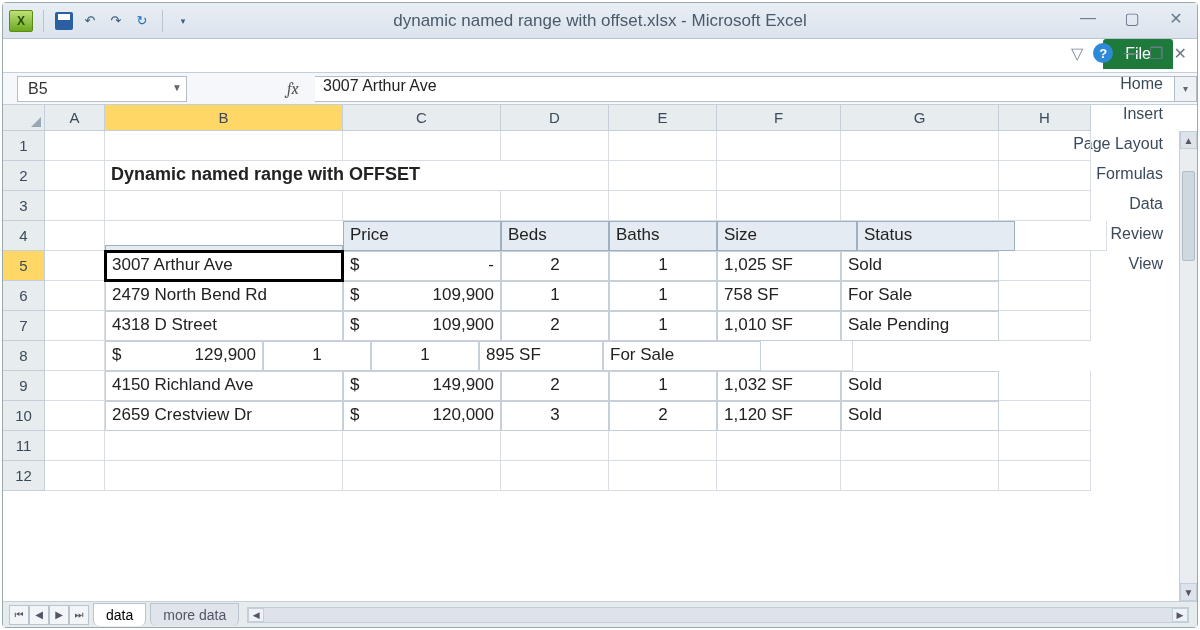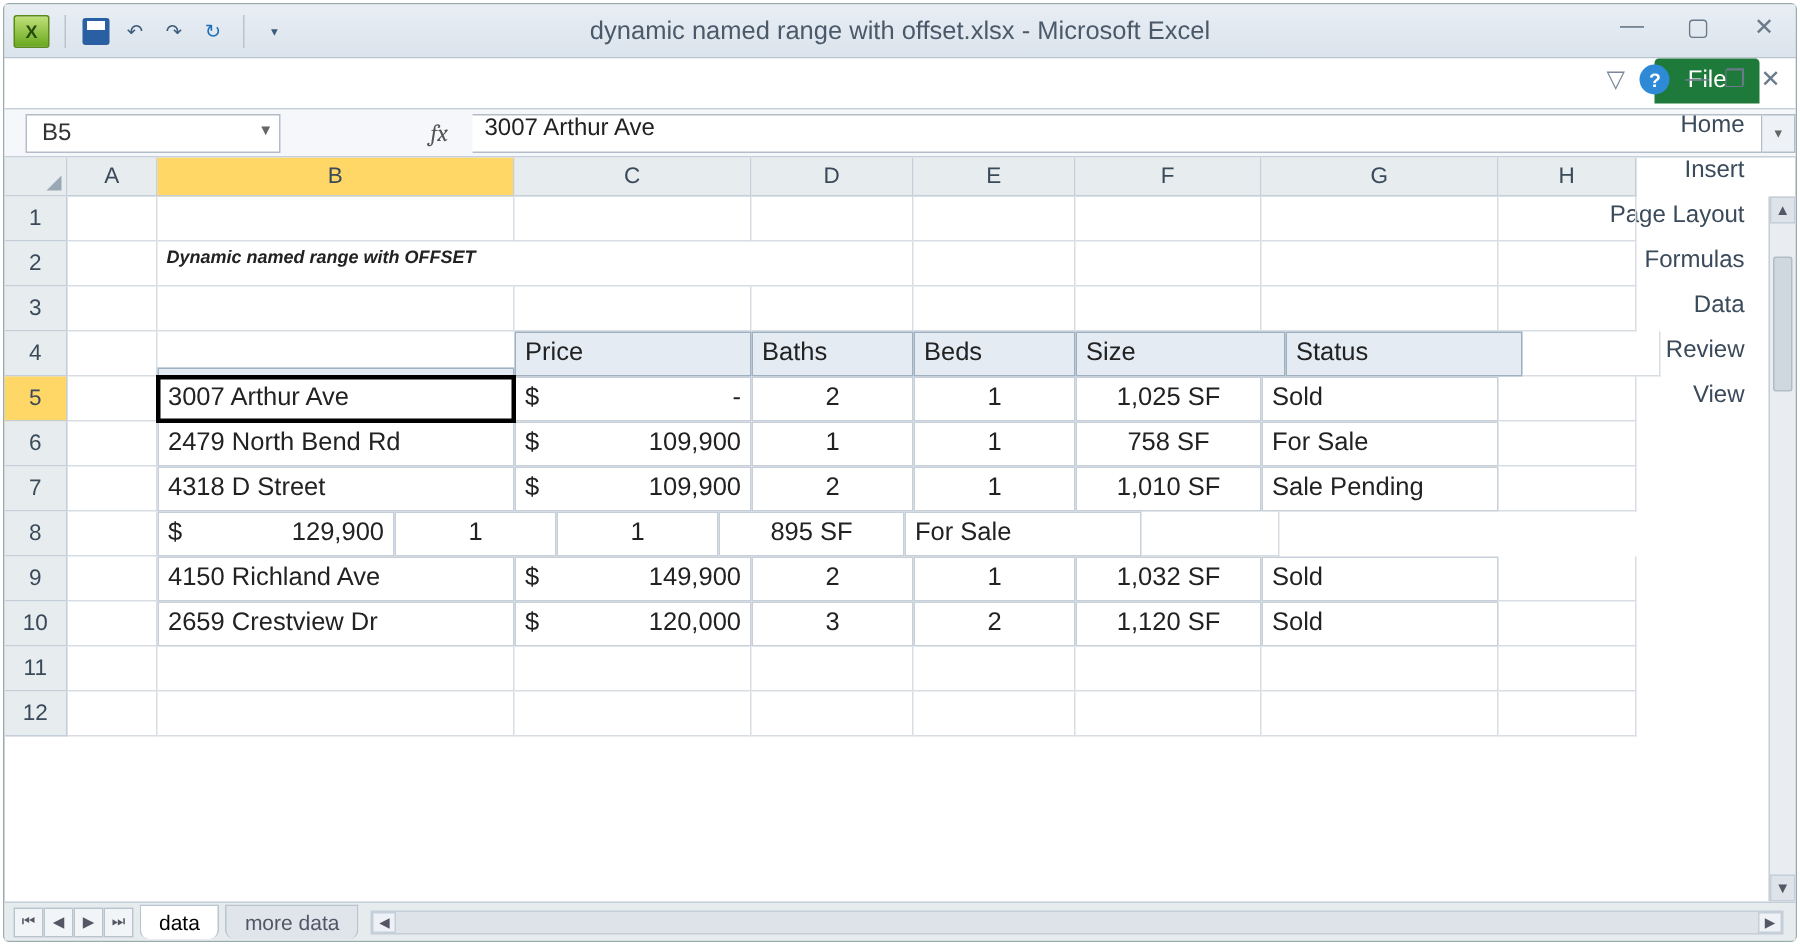--- a/index.html
+++ b/index.html
@@ -43,21 +43,21 @@
 .row-hdrs { position:absolute; left:0; top:26px; width:42px; }
 .row-h { height:30px; background:#e7ecef; border-right:1px solid #c5cfd9; border-bottom:1px solid #c5cfd9; color:#3b4a5a; text-align:center; font-size:15px; line-height:30px;}
 .row-h.sel { background:#ffd767; }
 .cells { position:absolute; left:42px; top:26px; right:18px; bottom:0; }
 .row { display:flex; height:30px; }
 .cell { border-right:1px solid #d7dde3; border-bottom:1px solid #d7dde3; font-size:17px; color:#222; padding:3px 6px; overflow:hidden; white-space:nowrap;}
 .hdr-cell { background:#e4ebf2; font-weight:normal; border:1px solid #9fb0c0; border-right:1px solid #9fb0c0; }
 .data-cell { border:1px solid #c7d0d9; }
 .bold { font-weight:bold; }
 .center { text-align:center; }
-.right { text-align:center; }
+.right { text-align:left; }
 .sel-cell { outline:3px solid #000; outline-offset:-2px; background:#fff; position:relative; z-index:2;}
 
 .vscroll { position:absolute; right:0; top:26px; width:18px; bottom:0; background:#e9edf1; border-left:1px solid #c5cfd9;}
 .vscroll .arrow { height:18px; display:flex;align-items:center;justify-content:center; color:#556; font-size:10px; background:#dde3e9; border:1px solid #c5cfd9; cursor:pointer;}
 .vscroll .thumb { position:absolute; top:40px; left:2px; right:2px; height:90px; background:#cfd7df; border:1px solid #b2bcc6; border-radius:2px; cursor:pointer;}
 
 
 .sheet-row { position:absolute; bottom:0; left:0; right:0; height:26px; background:#e6ebee; border-top:1px solid #c5cfd9; display:flex; align-items:center;}
 .sheet-nav { display:flex; gap:0; margin-left:6px;}
 .sheet-nav span { width:20px; height:20px; border:1px solid #b9c4cf; background:#f2f5f8; display:flex;align-items:center;justify-content:center; font-size:10px; color:#556; cursor:pointer;}
@@ -153,42 +153,42 @@
           <div class="cell " style="width: 238px;"></div>
           <div class="cell " style="width: 158px;"></div>
           <div class="cell " style="width: 108px;"></div>
           <div class="cell " style="width: 108px;"></div>
           <div class="cell " style="width: 124px;"></div>
           <div class="cell " style="width: 158px;"></div>
           <div class="cell " style="width: 92px;"></div>
         </div>
         <div class="row">
           <div class="cell " style="width: 60px;"></div>
-          <div class="cell bold" style="width: 504px; font-size: 12px; font-style: italic;">Dynamic named range with OFFSET</div>
+          <div class="cell bold" style="width: 504px; font-size: 18px;">Dynamic named range with OFFSET</div>
           <div class="cell " style="width: 108px;"></div>
           <div class="cell " style="width: 124px;"></div>
           <div class="cell " style="width: 158px;"></div>
           <div class="cell " style="width: 92px;"></div>
         </div>
         <div class="row">
           <div class="cell " style="width: 60px;"></div>
           <div class="cell " style="width: 238px;"></div>
           <div class="cell " style="width: 158px;"></div>
           <div class="cell " style="width: 108px;"></div>
           <div class="cell " style="width: 108px;"></div>
           <div class="cell " style="width: 124px;"></div>
           <div class="cell " style="width: 158px;"></div>
           <div class="cell " style="width: 92px;"></div>
         </div>
         <div class="row">
           <div class="cell " style="width: 60px;"></div>
           <div class="cell hdr-cell" style="width: 238px; margin-top: 24px;">Address</div>
           <div class="cell hdr-cell" style="width: 158px;">Price</div>
+          <div class="cell hdr-cell" style="width: 108px;">Beds</div>
           <div class="cell hdr-cell" style="width: 108px;">Baths</div>
-          <div class="cell hdr-cell" style="width: 108px;">Beds</div>
           <div class="cell hdr-cell" style="width: 140px;">Size</div>
           <div class="cell hdr-cell" style="width: 158px;">Status</div>
           <div class="cell " style="width: 92px;"></div>
         </div>
         <div class="row">
           <div class="cell " style="width: 60px;"></div>
           <div class="cell data-cell sel-cell" style="width: 238px;">3007 Arthur Ave</div>
           <div class="cell data-cell" style="width: 158px;">
             <span style="float:left">$</span>
             <span style="float:right">-</span>

